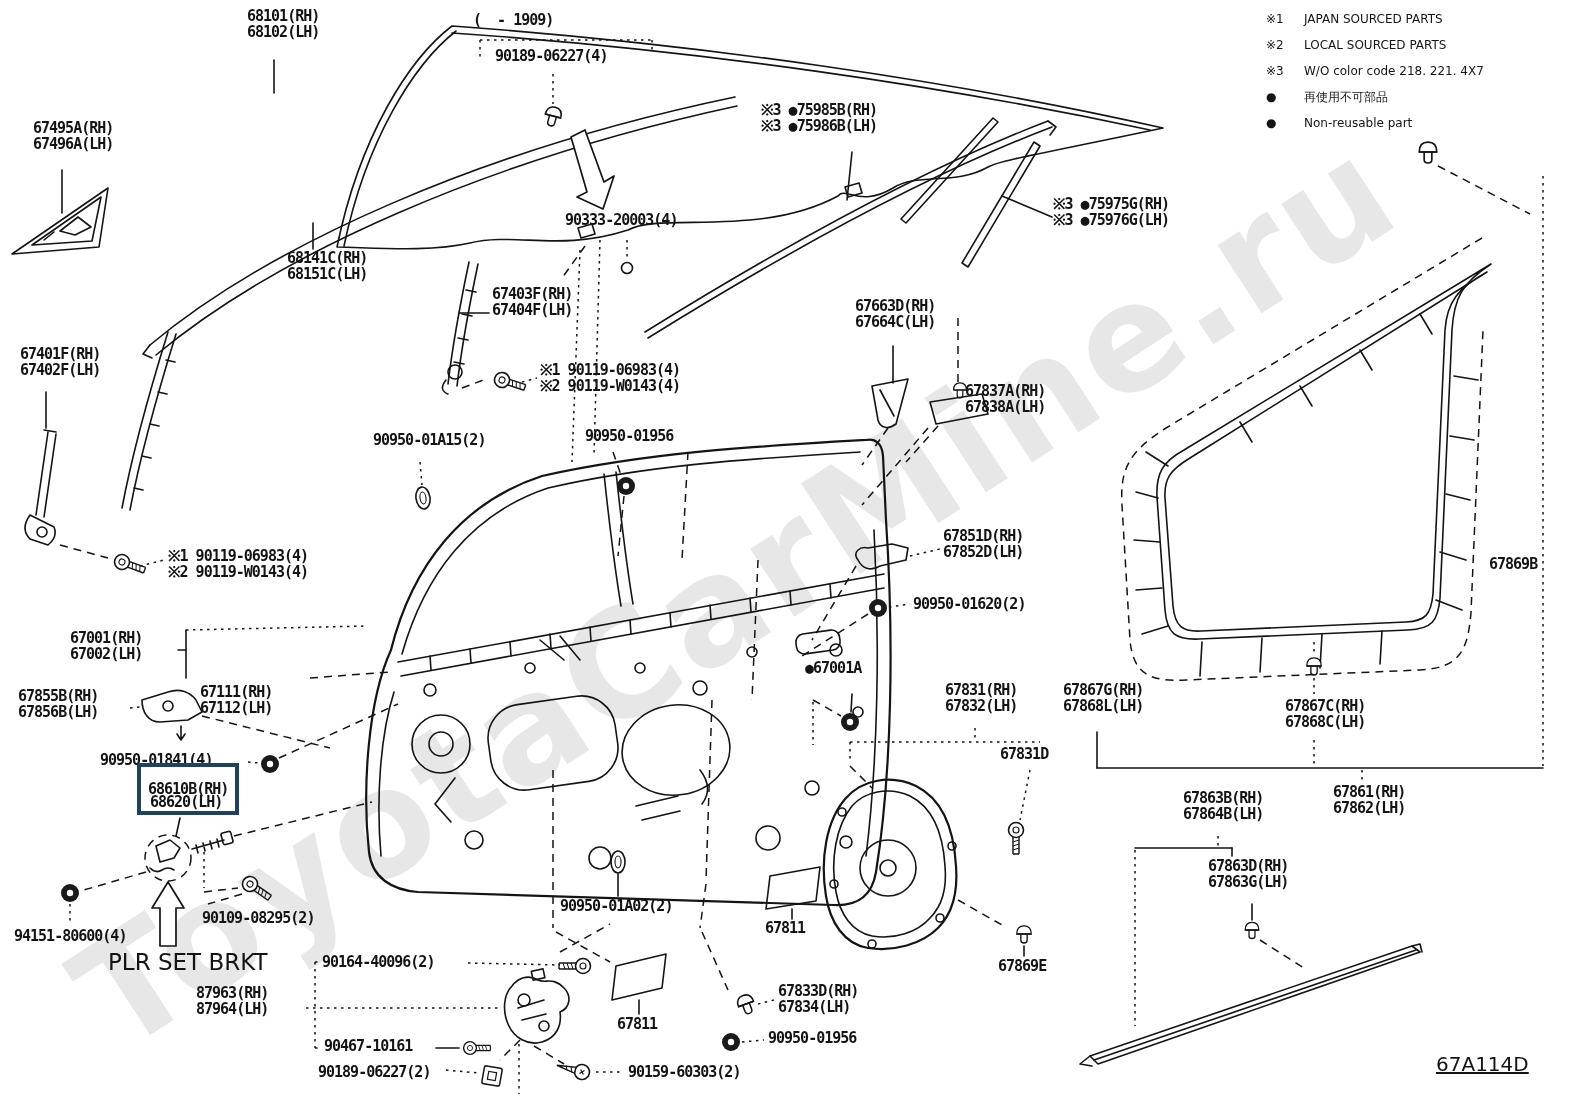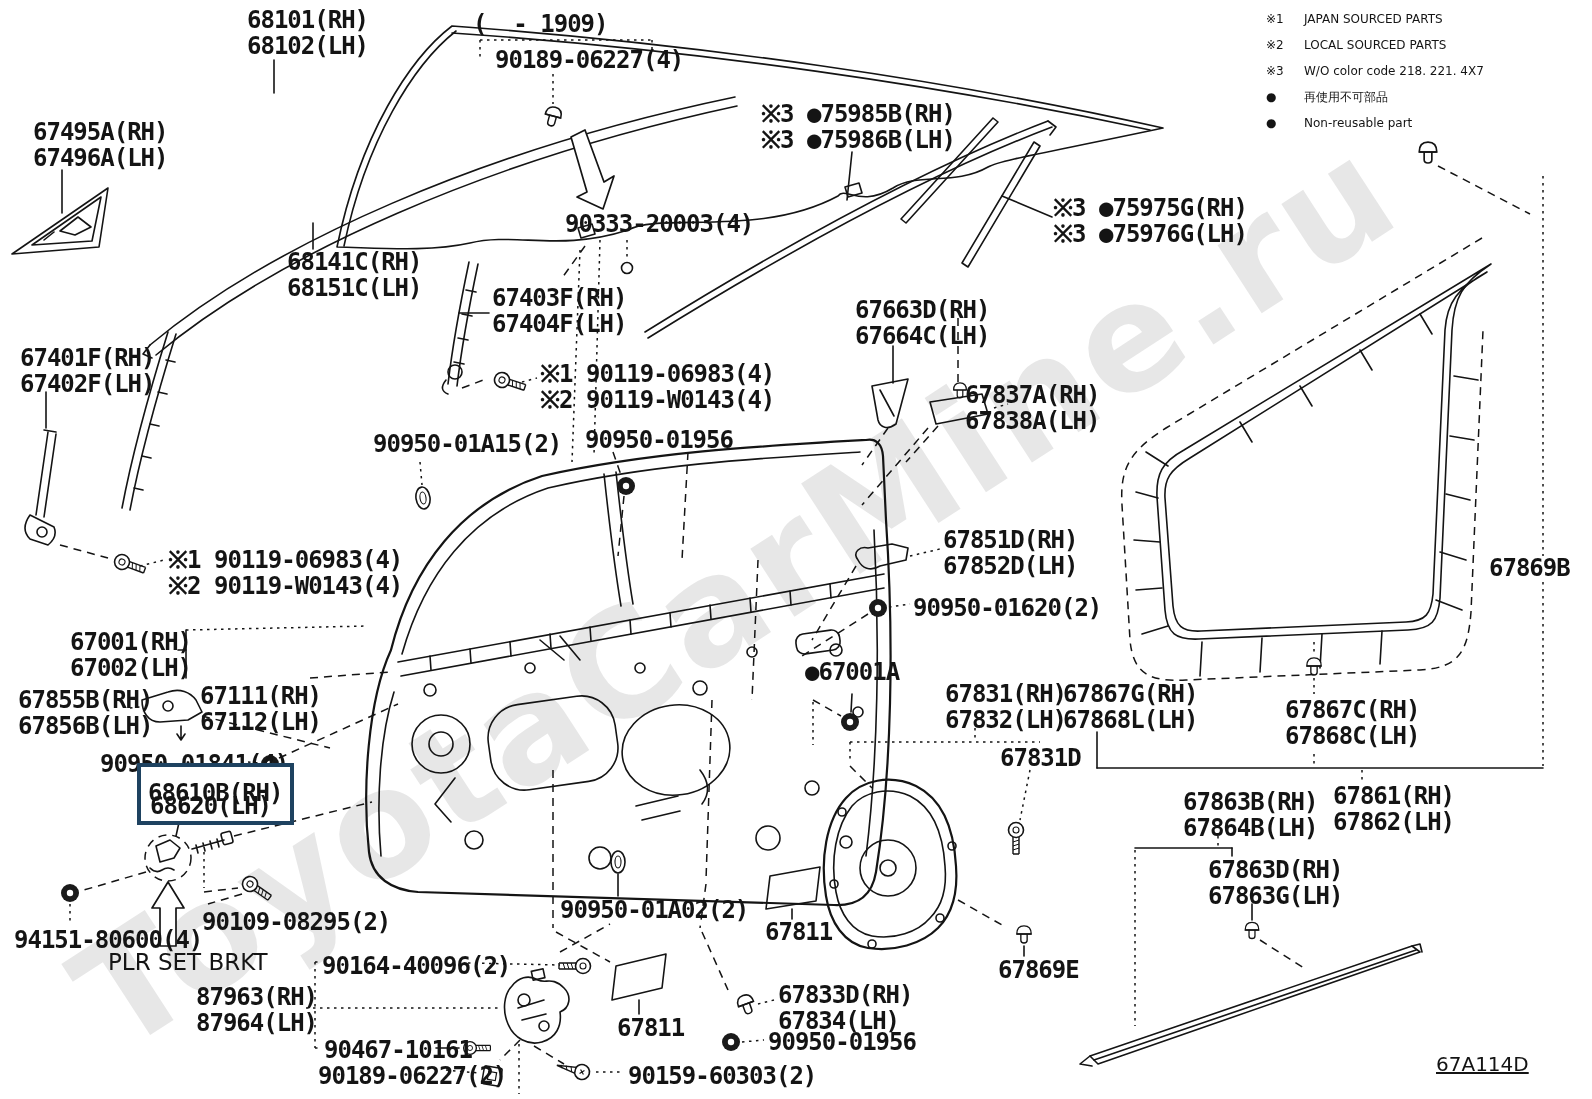--- a/index.html
+++ b/index.html
@@ -5,21 +5,21 @@
   :root{ --hl:#1e4260; --ink:#141414; }
   html,body{margin:0;padding:0;background:#fff;}
   #stage{position:relative;width:1592px;height:1099px;overflow:hidden;background:#fff;
          font-family:"DejaVu Sans", sans-serif;}
   #watermark{position:absolute;left:45px;top:940px;transform:rotate(-33deg);transform-origin:0 0;
          font-family:"DejaVu Sans", sans-serif;font-weight:bold;font-size:148px;letter-spacing:4px;
          color:rgba(40,40,40,0.11);white-space:nowrap;z-index:1;pointer-events:none;}
   #art{position:absolute;left:0;top:0;z-index:2;}
   #labels{position:absolute;left:0;top:0;width:100%;height:100%;z-index:3;}
   .plabel{position:absolute;font-family:"DejaVu Sans Mono", monospace;font-weight:bold;
-         font-size:24px;line-height:1.08;letter-spacing:-1px;color:var(--ink);white-space:pre;}
+         font-size:15px;line-height:1.08;letter-spacing:-1px;color:var(--ink);white-space:pre;}
   .plabel.bg{background:#fff;padding:0 2px;}
   .plabel.boxed{border:4px solid var(--hl);background:#fff;padding:14px 7px;margin-left:-11px;margin-top:-5px;}
   .plabel.light{font-family:"DejaVu Sans", sans-serif;font-weight:normal;font-size:23px;letter-spacing:0;}
   #legend{position:absolute;left:1266px;top:6px;z-index:3;color:var(--ink);
           font-family:"DejaVu Sans", sans-serif;font-size:12px;line-height:26px;}
   .legend-row{white-space:nowrap;}
   .lm{display:inline-block;min-width:38px;}
   #diagram-code{position:absolute;left:1436px;top:1052px;z-index:3;color:var(--ink);
           font-family:"DejaVu Sans", sans-serif;font-size:20px;text-decoration:underline;}
   svg .ln{fill:none;stroke:var(--ink);stroke-width:1.6;stroke-linecap:round;stroke-linejoin:round;}

